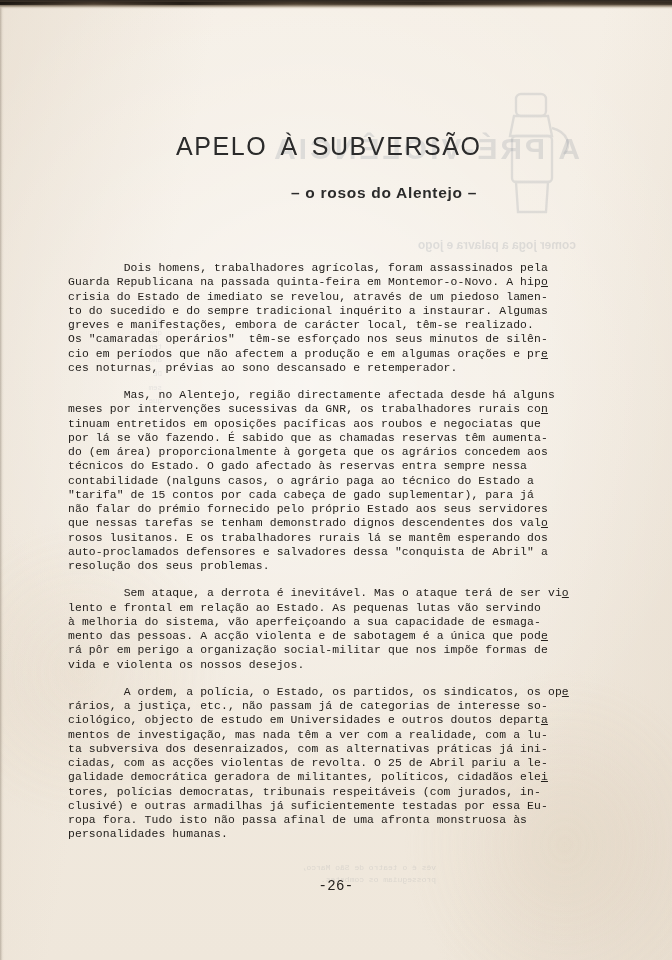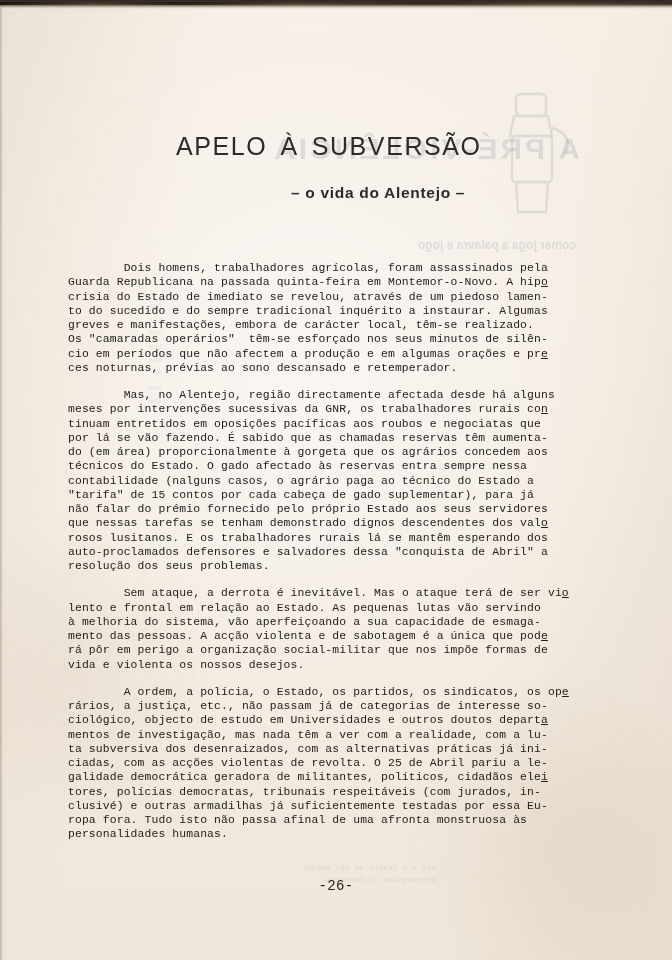--- a/index.html
+++ b/index.html
@@ -248,21 +248,21 @@
       <path d="M66 40 C82 44 86 58 78 66"></path>
     </svg>
   </div>
 
   <div class="content">
 
     <h1 class="doc-title">
       <span>APELO</span><span class="sp"></span><span>À</span><span class="sp"></span><span>SUBVERSÃO</span>
     </h1>
 
-    <div class="doc-subtitle">– o vida do Alentejo –</div>
+    <div class="doc-subtitle">– o rosos do Alentejo –</div>
 
     <div class="body-text">
       <p class="para">        Dois homens, trabalhadores agrícolas, foram assassinados pela
 Guarda Republicana na passada quinta-feira em Montemor-o-Novo. A hip<u class="hy">o</u>
 crisia do Estado de imediato se revelou, através de um piedoso lamen-
 to do sucedido e do sempre tradicional inquérito a instaurar. Algumas
 greves e manifestações, embora de carácter local, têm-se realizado.
 Os "camaradas operários"  têm-se esforçado nos seus minutos de silên-
 cio em períodos que não afectem a produção e em algumas orações e pr<u class="hy">e</u>
 ces noturnas, prévias ao sono descansado e retemperador.</p>

